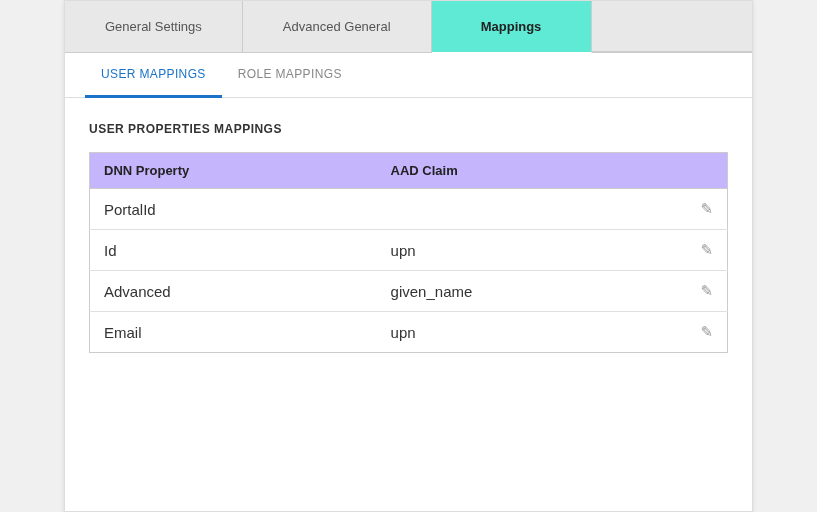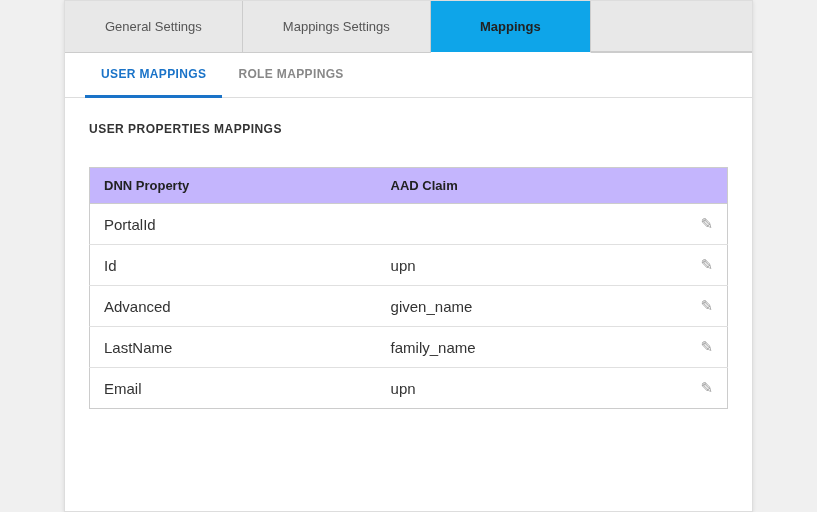--- a/index.html
+++ b/index.html
@@ -34,21 +34,21 @@
       background: #e8e8e8;
       border-right: 1px solid #ccc;
       text-align: center;
       min-width: 160px;
       user-select: none;
     }
     .top-tab:first-child {
       border-left: none;
     }
     .top-tab.active {
-      background: #0ea5e9;
+      background: #5eead4;
       color: #222;
       font-weight: 600;
       border-bottom: 1px solid #fff;
       margin-bottom: -1px;
     }
     .top-tab-spacer {
       flex: 1;
       border-bottom: 1px solid #ccc;
     }
 
@@ -58,42 +58,42 @@
       padding: 0 20px;
       border-bottom: 1px solid #ddd;
       background: #fff;
     }
     .sub-tab {
       padding: 14px 16px;
       cursor: pointer;
       font-size: 12px;
       color: #888;
       letter-spacing: 0.03em;
-      font-weight: 700;
+      font-weight: 400;
       text-transform: uppercase;
       border-bottom: 3px solid transparent;
       margin-bottom: -1px;
       user-select: none;
     }
     .sub-tab.active {
       color: #1a73c8;
       border-bottom: 3px solid #1a73c8;
     }
 
     
     .content {
       padding: 24px 24px;
     }
     .section-title {
       font-size: 12px;
       font-weight: 700;
       color: #333;
       letter-spacing: 0.04em;
       text-transform: uppercase;
-      margin-bottom: 31px;
+      margin-bottom: 16px;
     }
 
     
     .mapping-table {
       width: 100%;
       border-collapse: collapse;
       border: 1px solid #ccc;
     }
     .mapping-table thead tr {
       background: #c4b5fd;
@@ -139,21 +139,21 @@
 </head>
 <body>
 
 <div class="container">
 
   <div class="top-tabs">
     <div class="top-tab">
       <span>General Settings</span>
     </div>
     <div class="top-tab">
-      <span>Mappings Settings</span>
+      <span>Advanced General</span>
     </div>
     <div class="top-tab active">
       <span>Mappings</span>
     </div>
     <div class="top-tab-spacer"></div>
   </div>
 
   <div class="sub-tabs">
     <div class="sub-tab active">
       <span>USER MAPPINGS</span>
@@ -184,25 +184,20 @@
             <td class="dnn-col">Id</td>
             <td class="aad-col">upn</td>
             <td class="edit-cell"><span class="edit-icon">✎</span></td>
           </tr>
           <tr>
             <td class="dnn-col">Advanced</td>
             <td class="aad-col">given_name</td>
             <td class="edit-cell"><span class="edit-icon">✎</span></td>
           </tr>
           <tr>
-            <td class="dnn-col">LastName</td>
-            <td class="aad-col">family_name</td>
-            <td class="edit-cell"><span class="edit-icon">✎</span></td>
-          </tr>
-          <tr>
             <td class="dnn-col">Email</td>
             <td class="aad-col">upn</td>
             <td class="edit-cell"><span class="edit-icon">✎</span></td>
           </tr>
         </tbody>
     </table>
   </div>
 </div>
 
 </body></html>

